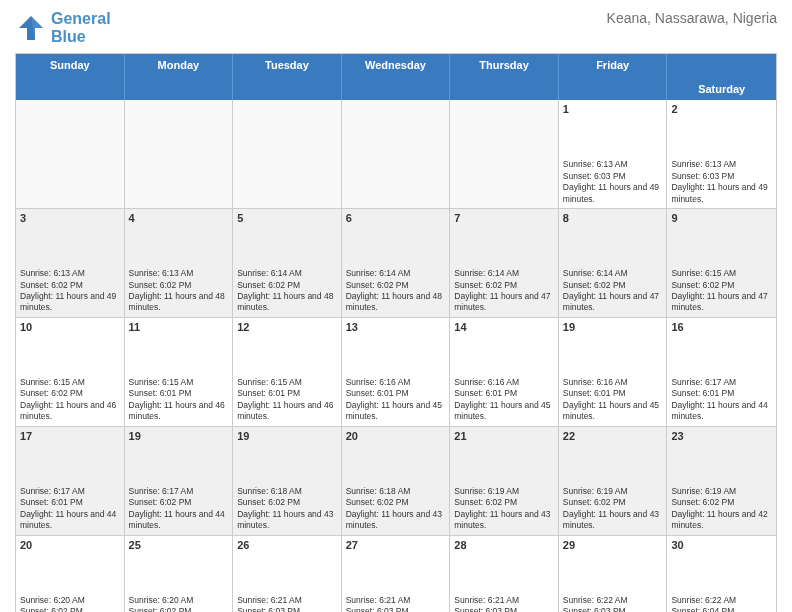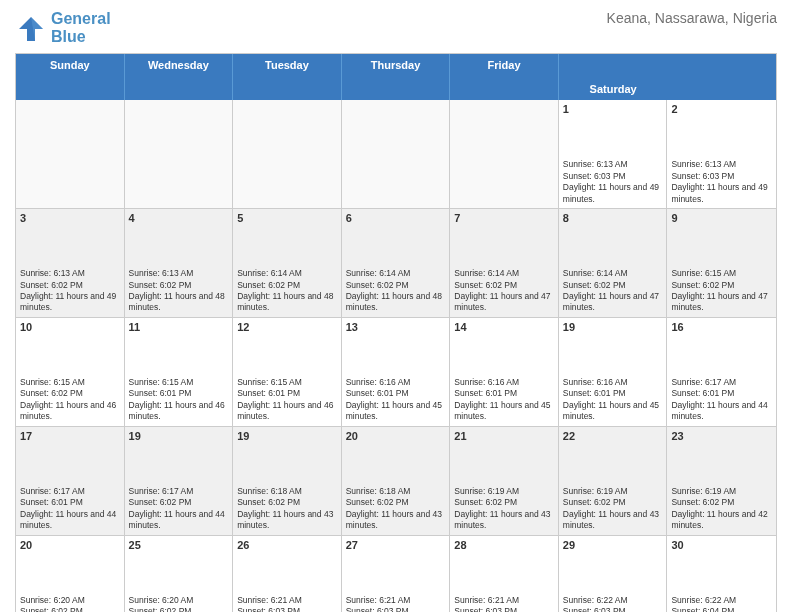--- a/index.html
+++ b/index.html
@@ -18,21 +18,21 @@
       flex-direction: column;
     }
     .header {
       display: flex;
       justify-content: space-between;
       align-items: flex-start;
       margin-bottom: 8px;
     }
     .logo {
       display: flex;
-      align-items: flex-end;
+      align-items: center;
       gap: 4px;
     }
     .logo-text {
       font-size: 16px;
       font-weight: bold;
       color: #4a90c4;
       line-height: 1.1;
     }
     .logo-icon {
       width: 32px;
@@ -123,22 +123,23 @@
       </div>
     </div>
     <div class="title-block">
       <div class="location">Keana, Nassarawa, Nigeria</div>
     </div>
   </div>
 
   <div class="calendar">
     <div class="cal-header">
     <div class="cal-header-cell">Sunday</div>
+        <div class="cal-header-cell">Monday</div>
+        <div class="cal-header-cell">Tuesday</div>
         <div class="cal-header-cell">Wednesday</div>
-        <div class="cal-header-cell">Tuesday</div>
         <div class="cal-header-cell">Thursday</div>
         <div class="cal-header-cell">Friday</div>
         <div class="cal-header-cell">Saturday</div>
       </div>
     <div class="cal-body">
     <div class="cal-row">
           <div class="cal-cell empty"></div>
           <div class="cal-cell empty"></div>
           <div class="cal-cell empty"></div>
           <div class="cal-cell empty"></div>

